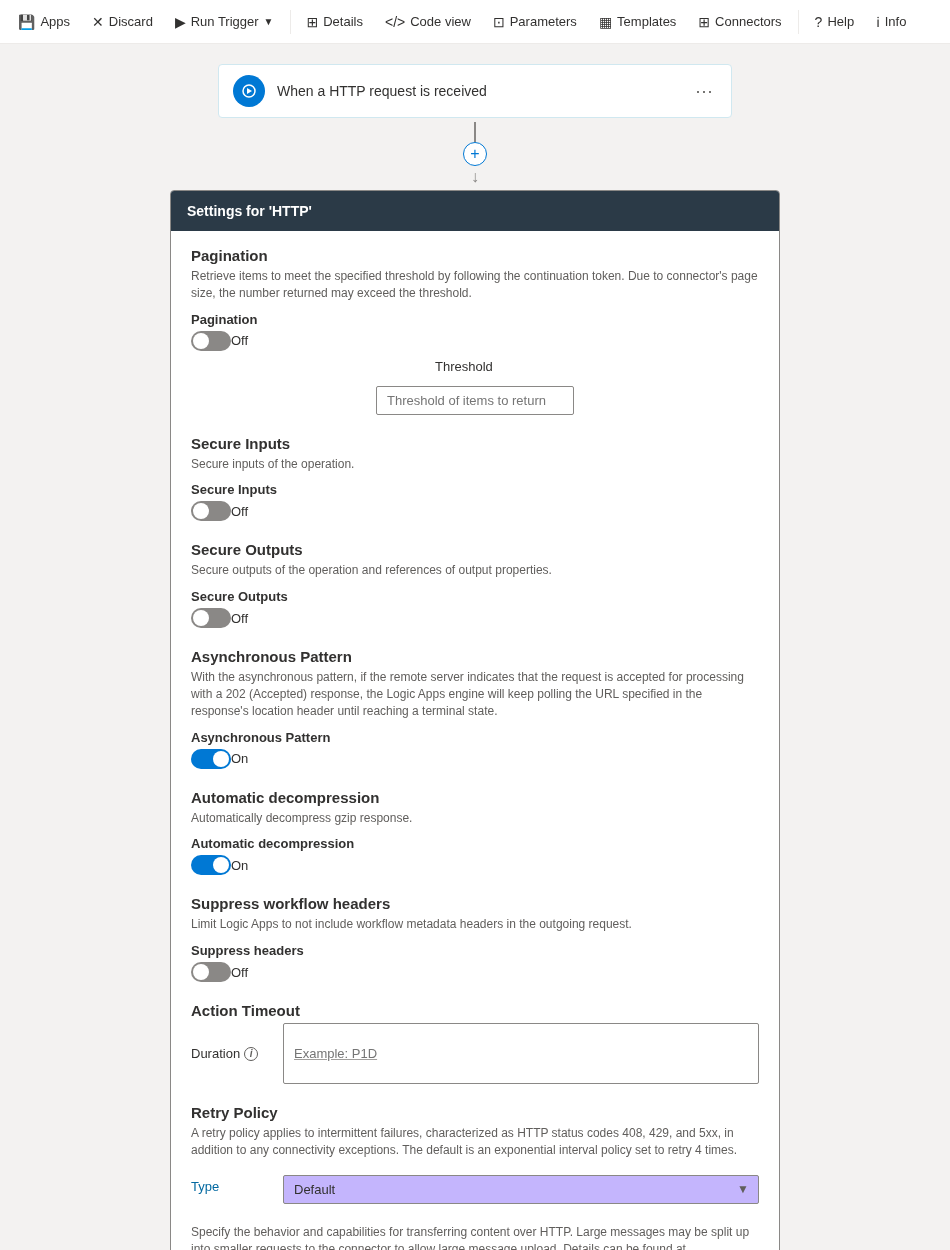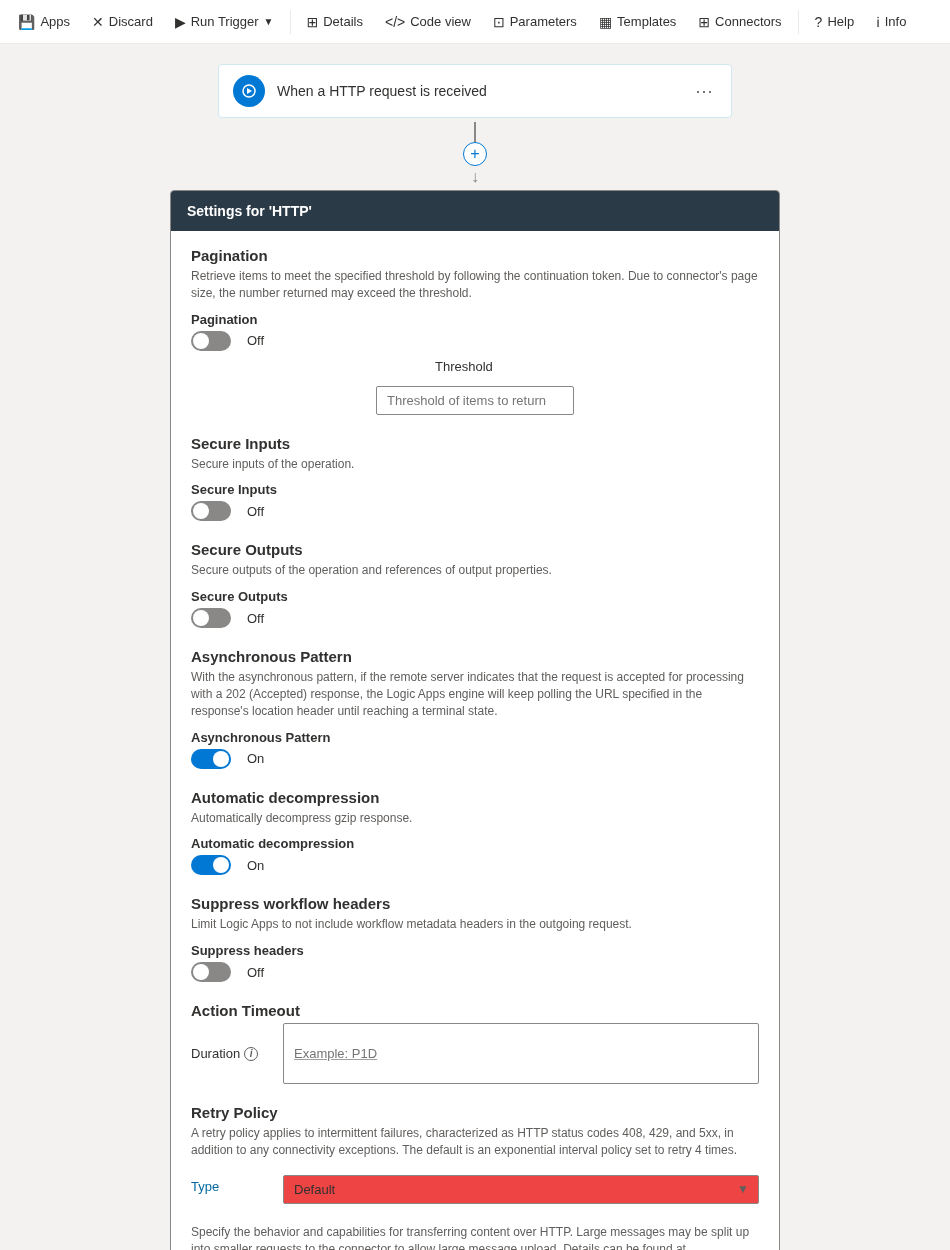--- a/index.html
+++ b/index.html
@@ -161,21 +161,21 @@
     
     .field-label {
       font-size: 13px;
       font-weight: 600;
       color: #323130;
       margin-bottom: 4px;
     }
     .toggle-row {
       display: flex;
       align-items: center;
-      gap: 16px;
+      gap: 0;
       margin-bottom: 6px;
       text-align: center;
     }
     .toggle {
       width: 40px;
       height: 20px;
       border-radius: 10px;
       position: relative;
       cursor: pointer;
       flex-shrink: 0;
@@ -274,21 +274,21 @@
       margin-top: 6px;
     }
     .select-field {
       width: 100%;
       border: 1px solid #8a8886;
       padding: 6px 32px 6px 10px;
       font-size: 13px;
       color: #323130;
       border-radius: 2px;
       appearance: none;
-      background: #ef4444;
+      background: #c4b5fd;
       cursor: pointer;
       outline: none;
     }
     .select-arrow {
       position: absolute;
       right: 10px;
       top: 50%;
       transform: translateY(-50%);
       pointer-events: none;
       color: #605e5c;

